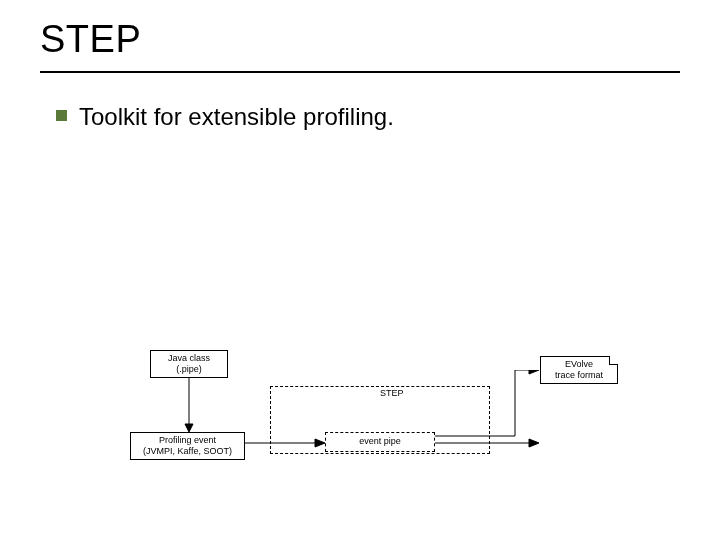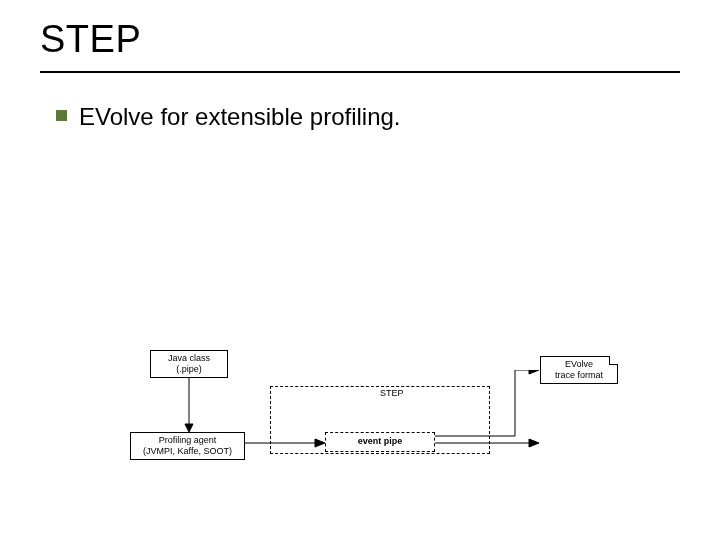--- a/index.html
+++ b/index.html
@@ -66,21 +66,20 @@
     box-sizing: border-box;
     line-height: 1.25;
   }
   .solid-box {
     border: 1px solid #000;
     background: #fff;
   }
   .dash-box {
     border: 1px dashed #000;
     background: #fff;
-    font-weight: bold;
   }
   
   .doc-box {
     border: 1px solid #000;
     background: #fff;
   }
   .doc-box .fold {
     position: absolute;
     top: -1px;
     right: -1px;
@@ -109,42 +108,42 @@
 <body>
 
 <div class="title-wrap">
   <div class="title">STEP</div>
 </div>
 <div class="title-underline"></div>
 
 <div class="bullets">
   <div class="bullet-row">
     <div class="bullet-marker"></div>
-    <div class="bullet-text">EVolve for extensible profiling.</div>
+    <div class="bullet-text">Toolkit for extensible profiling.</div>
   </div>
 </div>
 
 <div class="diagram">
 
   <div id="javaClass" class="box solid-box">
     <span>Java class</span>
     <span>(.pipe)</span>
   </div>
 
   <div id="evolve" class="box doc-box">
     <div class="fold"></div>
     <span>EVolve</span>
     <span>trace format</span>
   </div>
 
   <div id="stepBox" class="box dash-box"></div>
   <div id="stepLabel">STEP</div>
 
   <div id="profAgent" class="box solid-box">
-    <span>Profiling agent</span>
+    <span>Profiling event</span>
     <span>(JVMPI, Kaffe, SOOT)</span>
   </div>
 
   <div id="eventPipe" class="box dash-box">
     <span>event pipe</span>
   </div>
 
 
   <svg class="arrow" style="left:182px; top:38px; width:20px; height:54px;">
     <line x1="7" y1="0" x2="7" y2="48" stroke="#000" stroke-width="1"></line>

